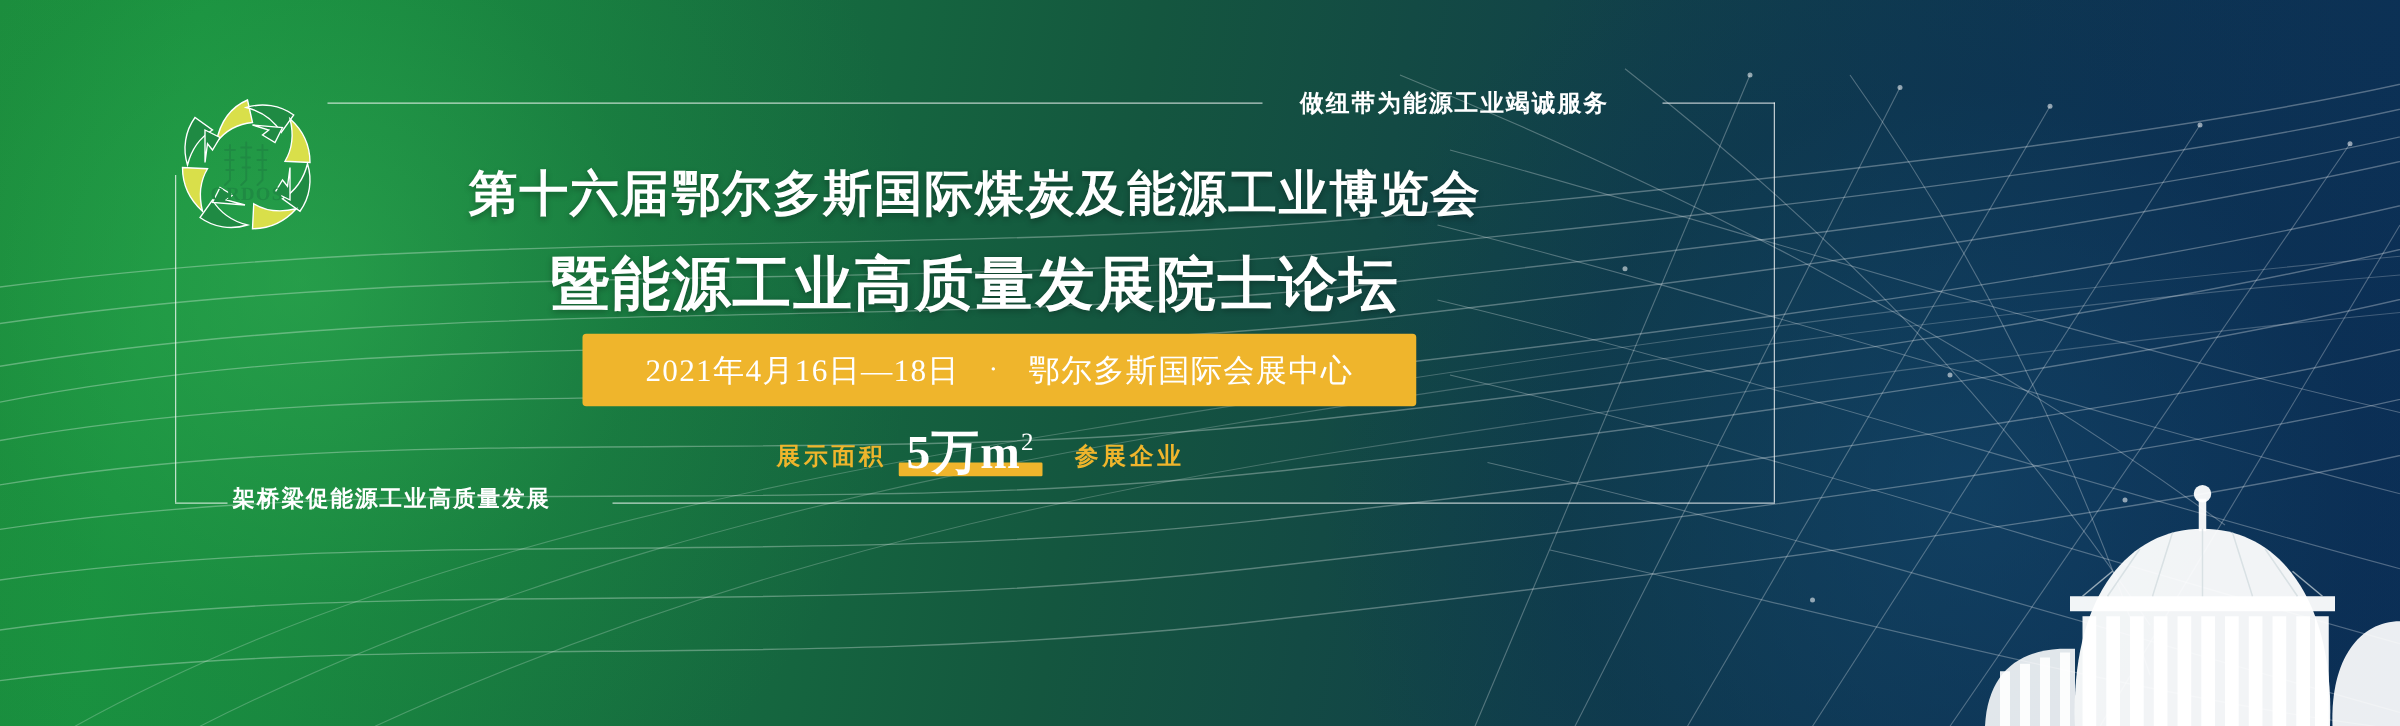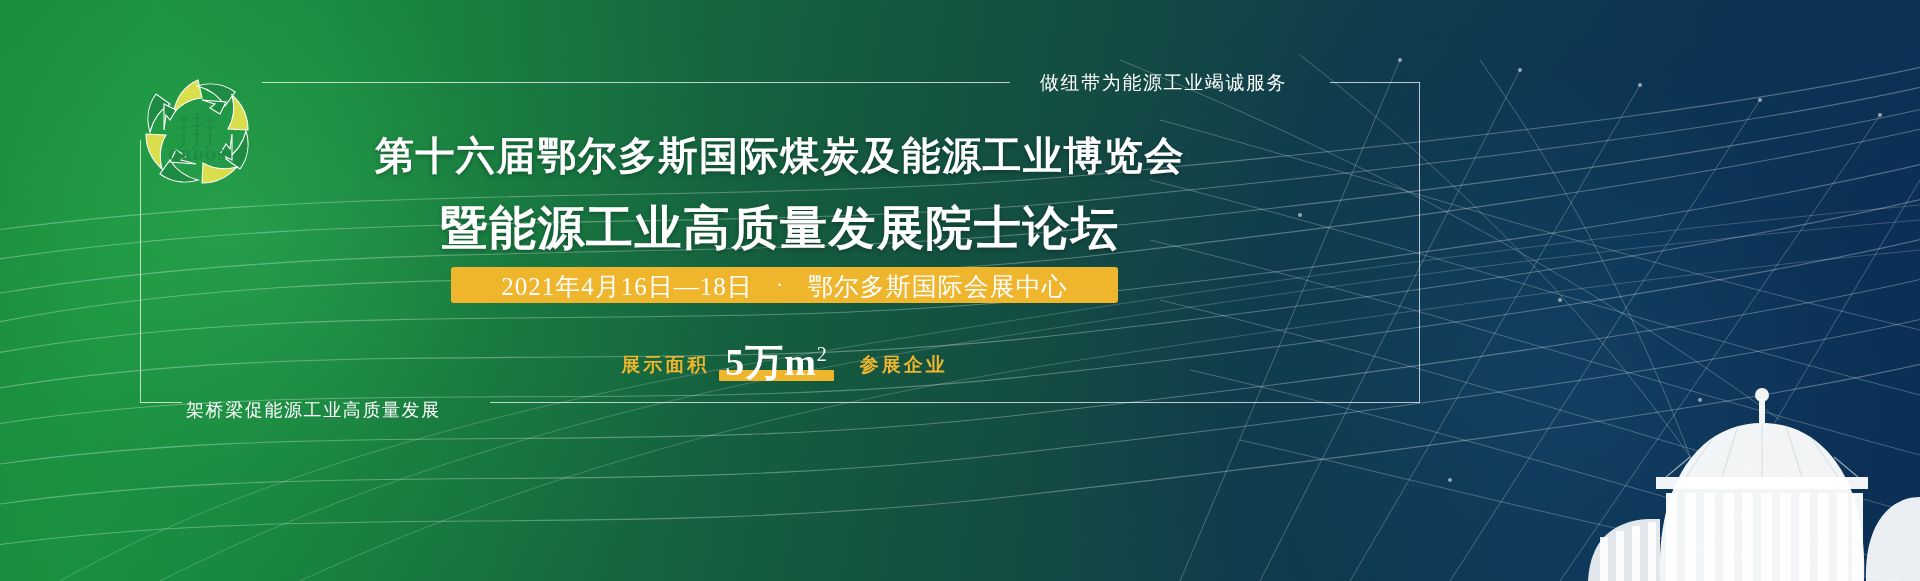--- a/index.html
+++ b/index.html
@@ -33,45 +33,45 @@
   .rule-top{left:262px;top:82px;width:748px;height:1px;}
   .rule-topright{left:1330px;top:82px;width:90px;height:1px;}
   .vert-right{left:1419px;top:82px;width:1px;height:320px;}
   .rule-bottomright{left:490px;top:402px;width:930px;height:1px;}
   .vert-left{left:140px;top:140px;width:1px;height:262px;}
   .rule-bottomleft{left:140px;top:402px;width:42px;height:1px;}
 
   
   .tagline{
     position:absolute;color:#ffffff;font-size:19px;letter-spacing:1.6px;
-    white-space:nowrap;font-weight:400;
+    white-space:nowrap;font-weight:700;
   }
   .tagline-tr{left:1040px;top:70px;}
-  .tagline-bl{left:186px;top:398px;font-size:18px;}
+  .tagline-bl{left:186px;top:387px;font-size:18px;}
 
   
   .title-wrap{position:absolute;left:0;top:132px;width:1560px;text-align:center;}
   .title-main{
     color:#ffffff;font-size:39px;font-weight:700;letter-spacing:1.5px;
     font-family:"Liberation Serif","DejaVu Serif",serif;
     line-height:1.22;white-space:nowrap;
     text-shadow:0 2px 5px rgba(0,0,0,.30);
   }
   .title-sub{
     color:#ffffff;font-size:47px;font-weight:700;letter-spacing:1.5px;
     font-family:"Liberation Serif","DejaVu Serif",serif;
     line-height:1.22;white-space:nowrap;margin-top:20px;
     text-shadow:0 2px 5px rgba(0,0,0,.30);
   }
 
   
   .datebar{
-    position:absolute;left:451px;top:267px;width:667px;height:36px;
+    position:absolute;left:466px;top:267px;width:667px;height:58px;
     background:#efb52c;border-radius:3px;
-    display:flex;align-items:flex-end;justify-content:center;
+    display:flex;align-items:center;justify-content:center;
   }
   .datebar-text{
     color:#ffffff;font-size:25px;font-weight:400;letter-spacing:1px;
     font-family:"Liberation Serif","DejaVu Serif",serif;white-space:nowrap;
   }
   .dot{display:inline-block;margin:0 16px;transform:translateY(-3px);font-size:22px;}
 
   
   .stats{
     position:absolute;left:451px;top:325px;width:667px;height:58px;

